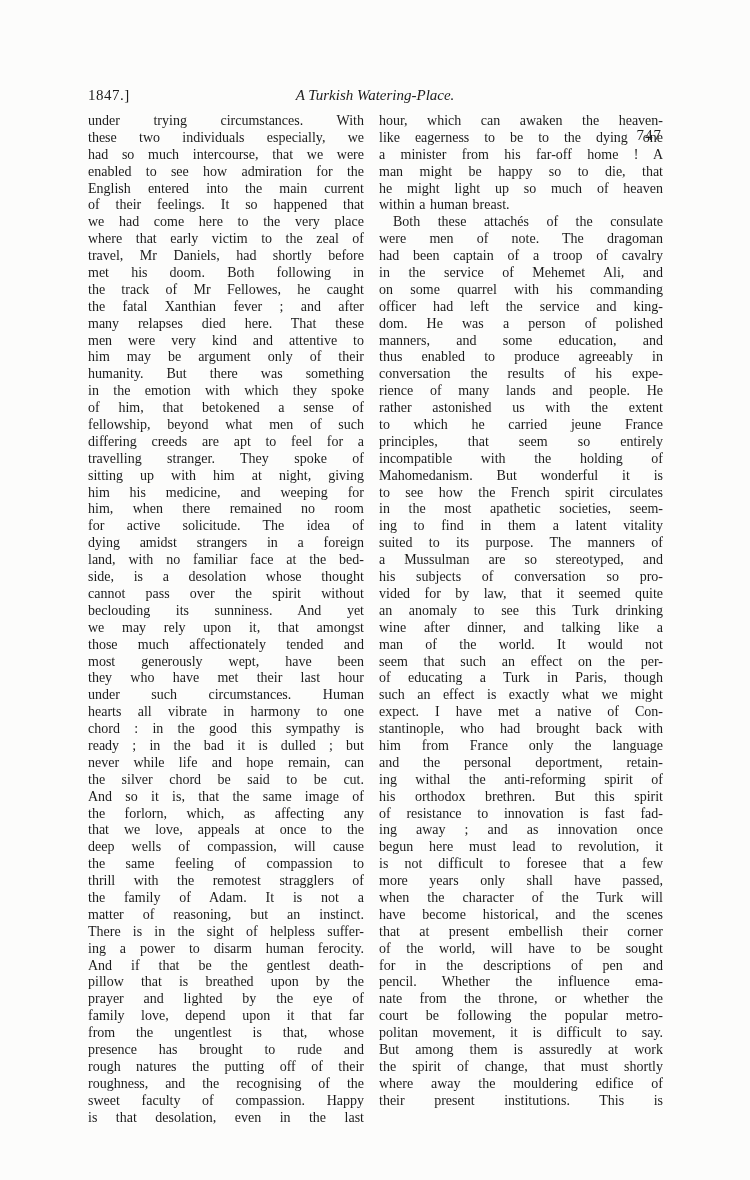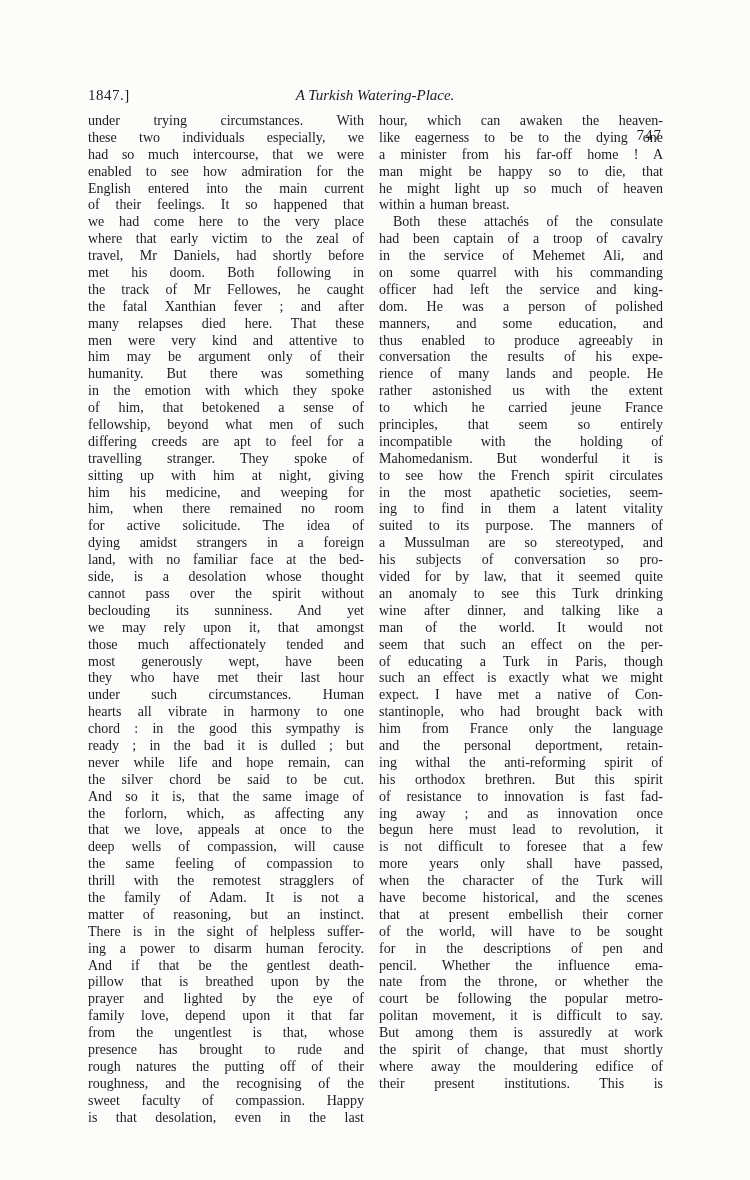--- a/index.html
+++ b/index.html
@@ -114,20 +114,21 @@
       <div class="line">is that desolation, even in the last</div>
     </div>
   <div class="col col-right">
       <div class="line">hour, which can awaken the heaven-</div>
       <div class="line">like eagerness to be to the dying one</div>
       <div class="line">a minister from his far-off home ! A</div>
       <div class="line">man might be happy so to die, that</div>
       <div class="line">he might light up so much of heaven</div>
       <div class="line flush"><span>within a human breast.</span></div>
       <div class="line indent"><span>Both these </span><span class="it">attachés</span><span> of the consulate</span></div>
+      <div class="line">were men of note. The dragoman</div>
       <div class="line">had been captain of a troop of cavalry</div>
       <div class="line">in the service of Mehemet Ali, and</div>
       <div class="line">on some quarrel with his commanding</div>
       <div class="line">officer had left the service and king-</div>
       <div class="line">dom. He was a person of polished</div>
       <div class="line">manners, and some education, and</div>
       <div class="line">thus enabled to produce agreeably in</div>
       <div class="line">conversation the results of his expe-</div>
       <div class="line">rience of many lands and people. He</div>
       <div class="line">rather astonished us with the extent</div>

